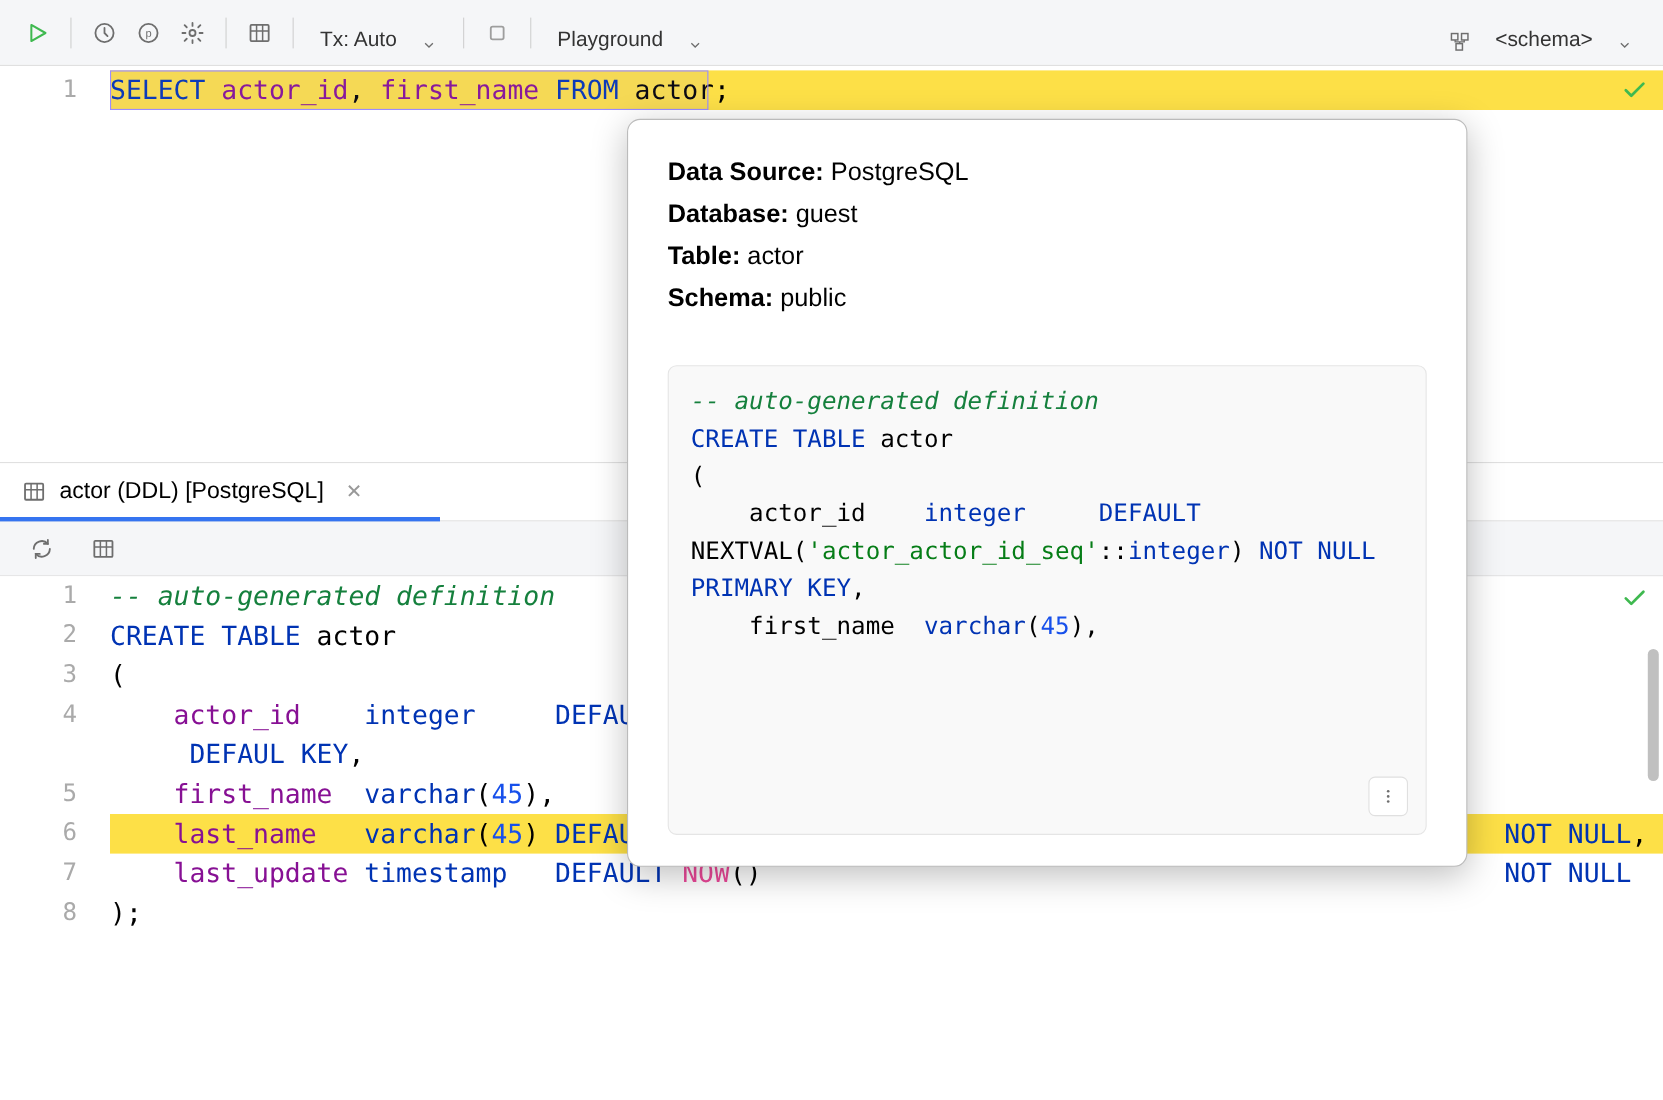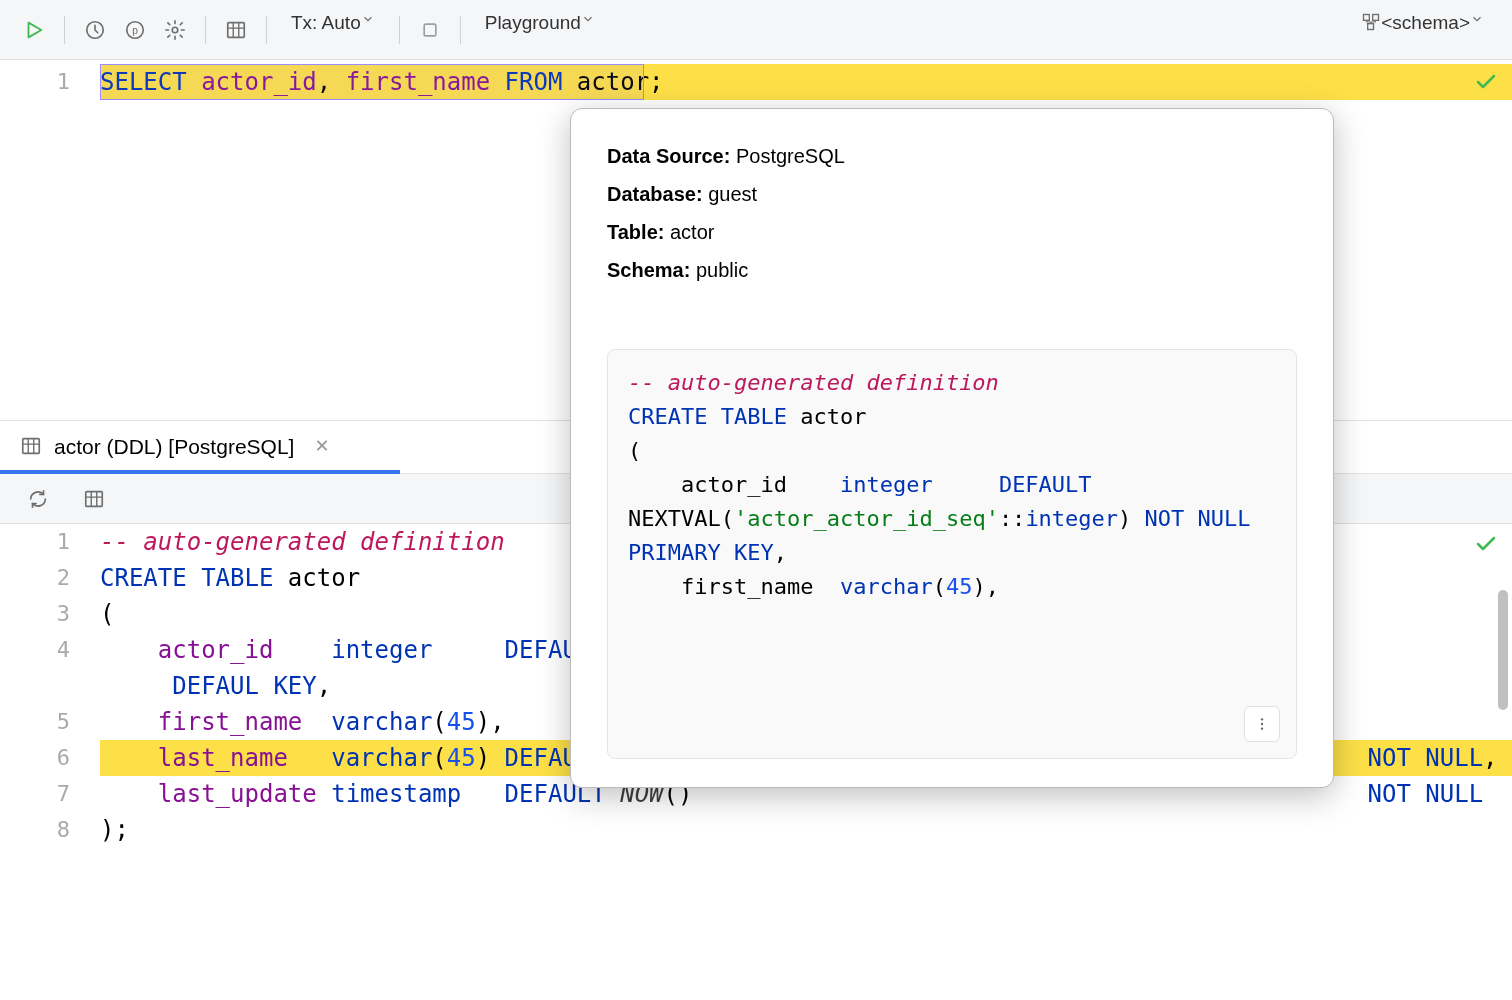--- a/index.html
+++ b/index.html
@@ -1,46 +1,46 @@
 <!DOCTYPE html>
 <html><head>
 <meta charset="utf-8">
 <style>
 *{box-sizing:border-box;margin:0;padding:0}
 body{font-family:-apple-system,BlinkMacSystemFont,"Segoe UI",sans-serif;font-size:14px;background:#fff;color:#000;width:1512px;height:1000px;overflow:hidden;position:relative}
 .toolbar{height:60px;background:#f5f6f8;border-bottom:1px solid #e0e0e0;display:flex;align-items:center;padding:0 16px;gap:4px}
 .tb-btn{width:36px;height:36px;display:flex;align-items:center;justify-content:center;border-radius:4px;cursor:pointer}
 .tb-sep{width:1px;height:28px;background:#d0d0d0;margin:0 8px}
-.tb-dd{display:flex;align-items:flex-start;gap:0;padding:0 12px;height:36px;cursor:pointer;font-size:19px;color:#333}
+.tb-dd{display:flex;align-items:flex-end;gap:22px;padding:0 12px;height:36px;cursor:pointer;font-size:19px;color:#333}
 .tb-spacer{flex:1}
 .editor-top{position:relative;height:360px;display:flex;background:#fff}
 .gutter{width:100px;background:#fff;text-align:right;padding-top:4px}
 .gutter .ln{height:36px;line-height:36px;padding-right:30px;color:#aaa;font-family:"SF Mono",Menlo,Consolas,monospace;font-size:22px}
 .code{flex:1;padding-top:4px;font-family:"SF Mono",Menlo,Consolas,monospace;font-size:24px;line-height:36px;position:relative}
 .code-line{height:36px;white-space:pre}
 .hl-line{background:#fde047}
 .sel-box{position:absolute;top:4px;left:0;height:36px;border:1px solid #9b8cff;background:rgba(155,140,255,0.08);pointer-events:none}
 .check-badge{position:absolute;top:8px;right:12px;width:28px;height:28px;display:flex;align-items:center;justify-content:center}
 .kw{color:#0033b3}
 .col{color:#871094}
 .id{color:#000}
-.fn{color:#404040;font-style:italic}
+.fn{color:#ec4899;}
 .str{color:#067d17}
 .num{color:#1750eb}
-.cmt{color:#be185d;font-style:italic}
+.cmt{color:#15803d;font-style:italic}
 .tab-bar{height:54px;border-top:1px solid #e0e0e0;border-bottom:1px solid #e0e0e0;display:flex;align-items:center;padding:0 20px;background:#fff;position:relative}
-.tab{display:flex;align-items:flex-start;gap:12px;font-size:21px;color:#000}
+.tab{display:flex;align-items:center;gap:12px;font-size:21px;color:#000}
 .tab-close{color:#999;cursor:pointer;font-size:18px;margin-left:8px}
 .tab-underline{position:absolute;left:0;bottom:-1px;height:4px;width:400px;background:#3574f0}
 .sub-toolbar{height:50px;background:#f5f6f8;border-bottom:1px solid #e0e0e0;display:flex;align-items:center;padding:0 20px;gap:20px}
 .editor-bottom{position:relative;display:flex;background:#fff;height:476px}
 .editor-bottom .gutter{padding-top:0}
 .editor-bottom .code{padding-top:0}
 .popup{position:absolute;top:108px;left:570px;width:764px;height:680px;background:#fff;border:1px solid #bbb;border-radius:12px;box-shadow:0 8px 32px rgba(0,0,0,0.25);padding:28px 36px;z-index:100;display:flex;flex-direction:column}
-.popup-meta{font-size:20px;line-height:38px;margin-bottom:60px}
+.popup-meta{font-size:23px;line-height:38px;margin-bottom:43px}
 .popup-meta b{font-weight:600}
 .popup-code-box{flex:1;background:#f9f9f9;border:1px solid #e5e5e5;border-radius:8px;padding:16px 20px;font-family:"SF Mono",Menlo,Consolas,monospace;font-size:22px;line-height:34px;overflow:hidden;position:relative}
 .popup-code-box .pline{white-space:pre-wrap}
 .popup-more{position:absolute;bottom:16px;right:16px;width:36px;height:36px;background:#fff;border:1px solid #e0e0e0;border-radius:6px;display:flex;align-items:center;justify-content:center;cursor:pointer}
 .scroll-ind{position:absolute;right:4px;top:590px;width:10px;height:120px;background:#c0c0c0;border-radius:5px}
 svg{display:block}
 </style>
 </head>
 <body>
 

